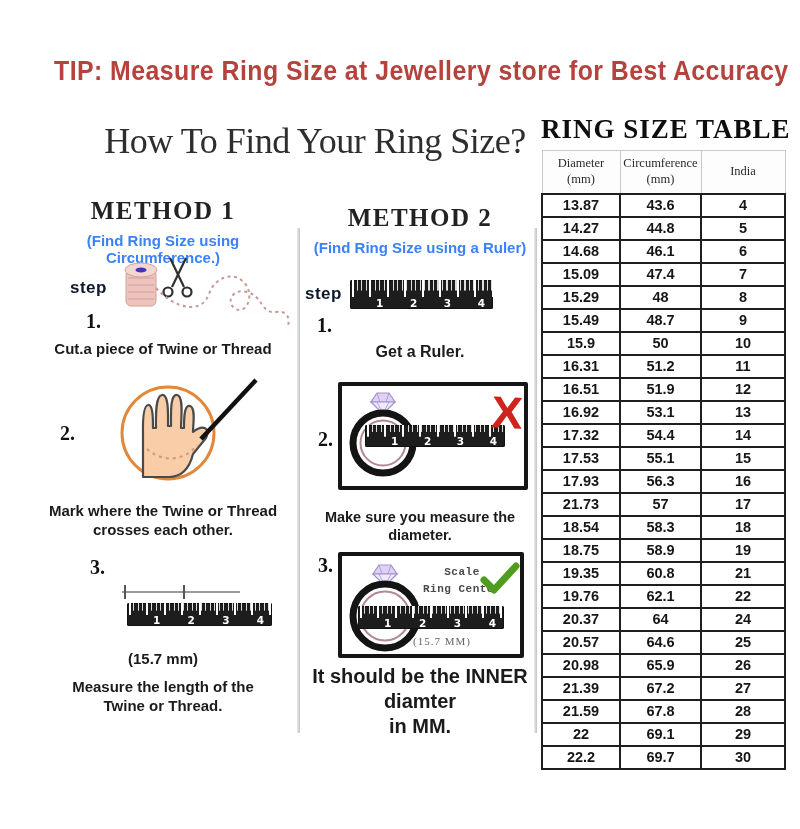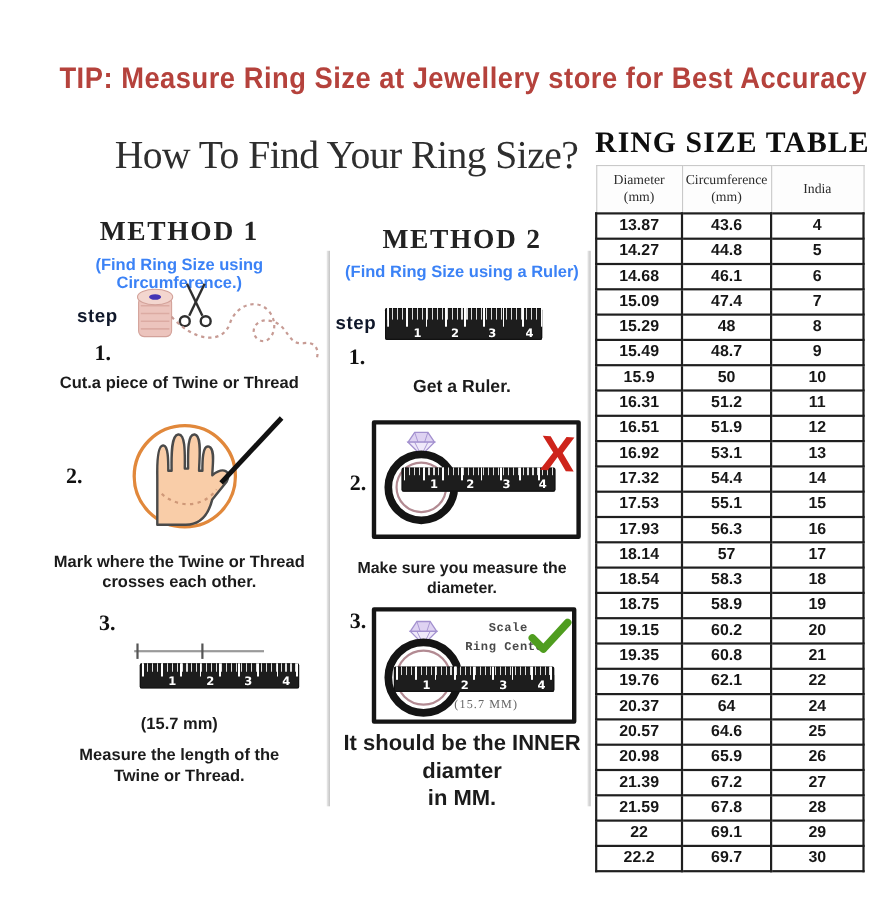--- a/index.html
+++ b/index.html
@@ -283,40 +283,35 @@
           <td>17.53</td>
           <td>55.1</td>
           <td>15</td>
         </tr>
         <tr>
           <td>17.93</td>
           <td>56.3</td>
           <td>16</td>
         </tr>
         <tr>
-          <td>18.14</td>
+          <td>21.73</td>
           <td>57</td>
           <td>17</td>
         </tr>
         <tr>
           <td>18.54</td>
           <td>58.3</td>
           <td>18</td>
         </tr>
         <tr>
           <td>18.75</td>
           <td>58.9</td>
           <td>19</td>
         </tr>
         <tr>
-          <td>19.15</td>
-          <td>60.2</td>
-          <td>20</td>
-        </tr>
-        <tr>
           <td>19.35</td>
           <td>60.8</td>
           <td>21</td>
         </tr>
         <tr>
           <td>19.76</td>
           <td>62.1</td>
           <td>22</td>
         </tr>
         <tr>

